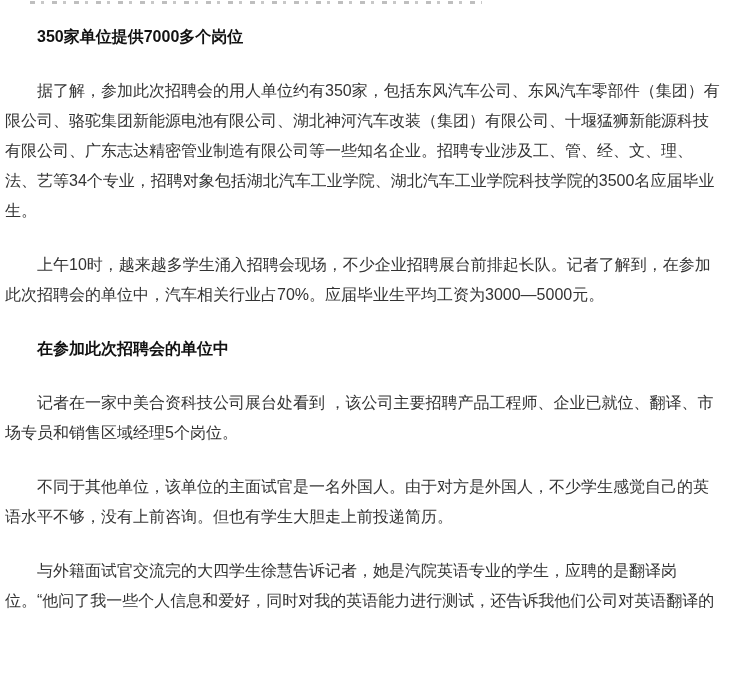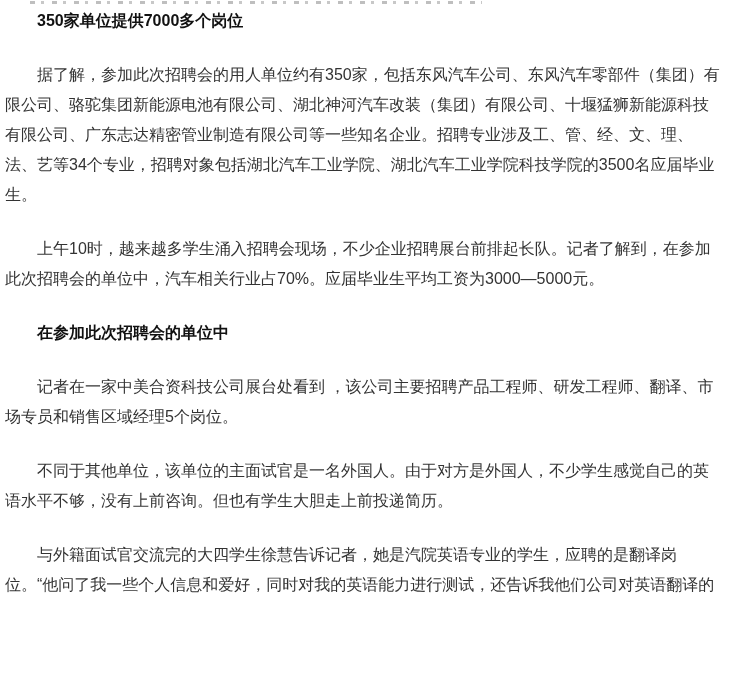--- a/index.html
+++ b/index.html
@@ -44,38 +44,38 @@
     text-indent: 2em;
     color: #333333;
     text-align: left;
     word-break: break-all;
   }
   .heading {
     font-weight: bold;
     color: #111111;
   }
   .first {
-    margin-top: 0;
+    margin-top: 16px;
   }
 </style>
 </head>
 <body>
 
 <div class="doc">
 
   <div class="clip-strip"></div>
 
   <div class="block heading first">350家单位提供7000多个岗位</div>
 
 
   <p class="block">据了解，参加此次招聘会的用人单位约有350家，包括东风汽车公司、东风汽车零部件（集团）有限公司、骆驼集团新能源电池有限公司、湖北神河汽车改装（集团）有限公司、十堰猛狮新能源科技有限公司、广东志达精密管业制造有限公司等一些知名企业。招聘专业涉及工、管、经、文、理、法、艺等34个专业，招聘对象包括湖北汽车工业学院、湖北汽车工业学院科技学院的3500名应届毕业生。</p>
 
   <p class="block">上午10时，越来越多学生涌入招聘会现场，不少企业招聘展台前排起长队。记者了解到，在参加此次招聘会的单位中，汽车相关行业占70%。应届毕业生平均工资为3000—5000元。</p>
 
   <div class="block heading">在参加此次招聘会的单位中</div>
 
-  <p class="block">记者在一家中美合资科技公司展台处看到 ，该公司主要招聘产品工程师、研发工程师、翻译、市场专员和销售区域经理5个岗位。</p>
+  <p class="block">记者在一家中美合资科技公司展台处看到 ，该公司主要招聘产品工程师、企业已就位、翻译、市场专员和销售区域经理5个岗位。</p>
 
   <p class="block">不同于其他单位，该单位的主面试官是一名外国人。由于对方是外国人，不少学生感觉自己的英语水平不够，没有上前咨询。但也有学生大胆走上前投递简历。</p>
 
   <p class="block">与外籍面试官交流完的大四学生徐慧告诉记者，她是汽院英语专业的学生，应聘的是翻译岗位。“他问了我一些个人信息和爱好，同时对我的英语能力进行测试，还告诉我他们公司对英语翻译的</p>
 
 </div>
 
 </body></html>

